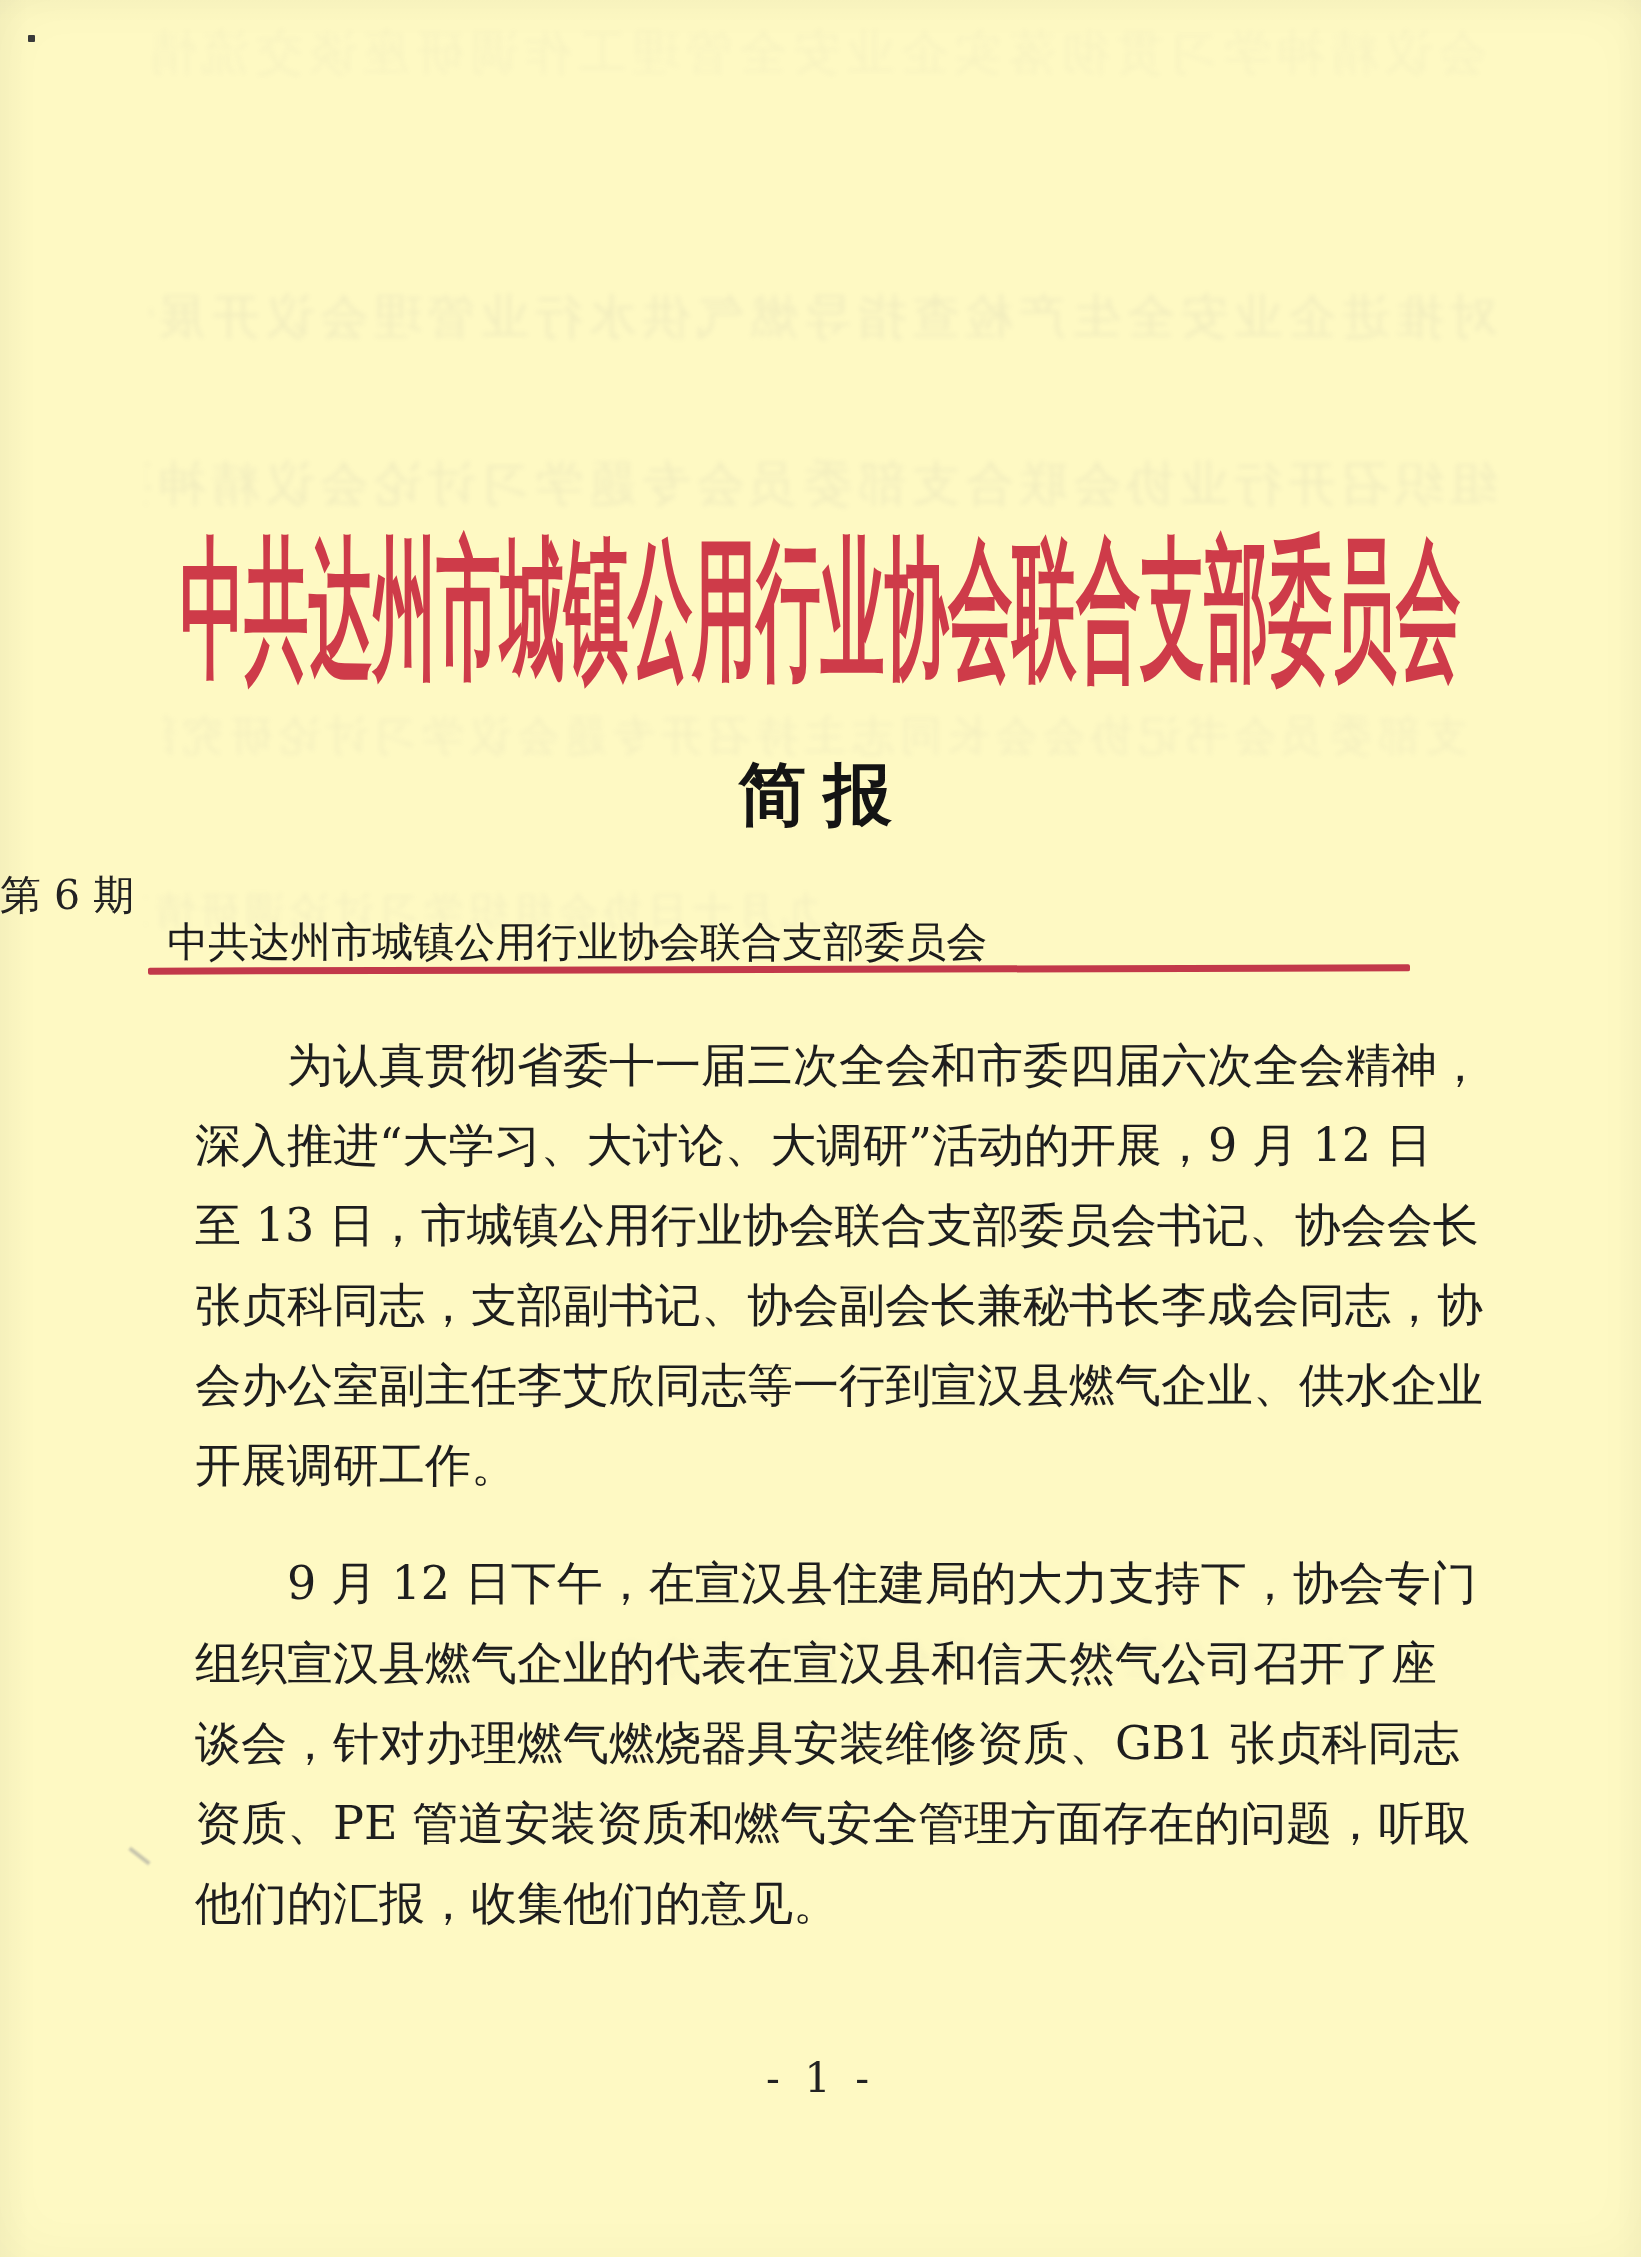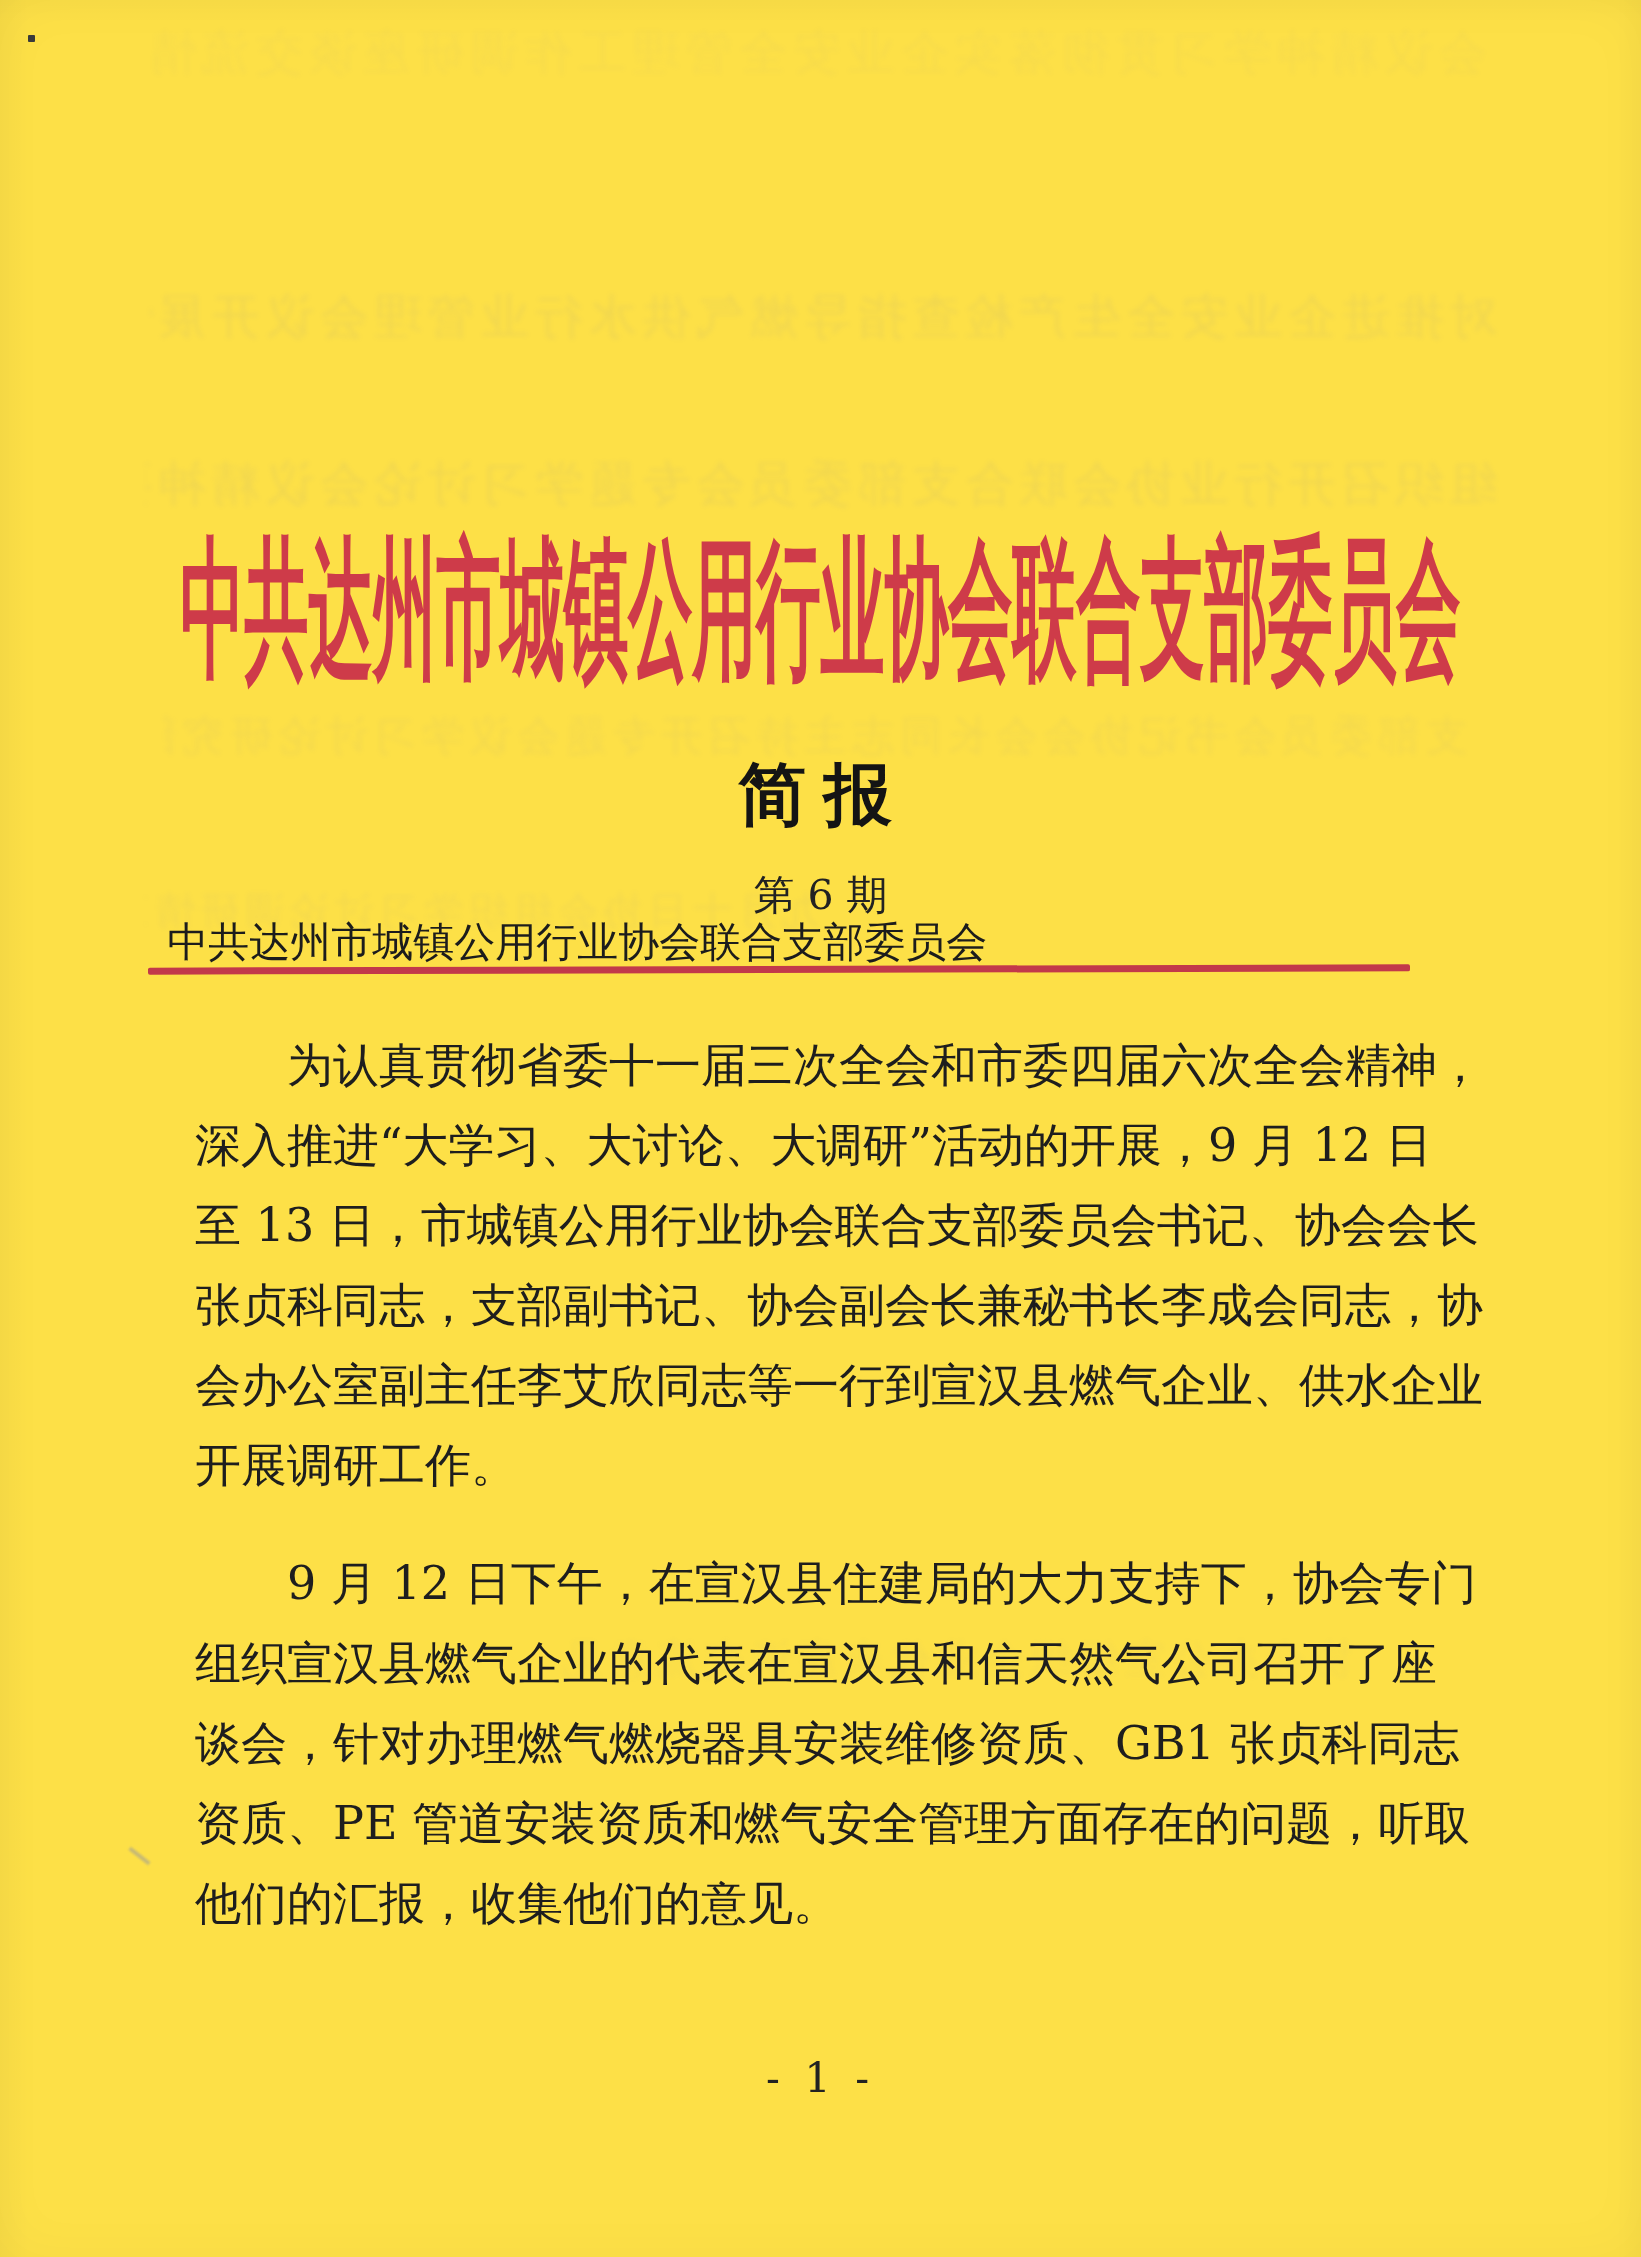--- a/index.html
+++ b/index.html
@@ -1,20 +1,20 @@
 <!DOCTYPE html>
 <html style="--title-red: #ce3b49; --rule-red: #c2394a; --ink: #1f1f1f;"><head>
 <meta charset="utf-8">
 <style>
   html,body{margin:0;padding:0;background:#e8e8e6;}
   #page{
     position:relative;
     width:1641px;height:2257px;
     margin:0 auto;
-    background:#fde047;
+    background:#fef9c3;
     overflow:hidden;
     font-family:"DejaVu Serif","Liberation Serif",serif;
     color:var(--ink,#1f1f1f);
     box-shadow:inset 0 0 58px rgba(0,0,0,0.03);
   }
   
   .bleed{
     position:absolute;
     transform:scaleX(-1);
     filter:blur(2.4px);
@@ -44,21 +44,20 @@
     font-size:68px;line-height:71px;
     font-weight:900;
     letter-spacing:17.4px;
     padding-left:17.4px;
     box-sizing:border-box;
     color:#141414;
   }
   .issue{
     position:absolute;
     top:872px;left:0;width:1641px;
-    text-align:center;
     font-size:41px;line-height:46px;
     color:#222;
   }
   .masthead{
     position:absolute;
     top:919px;left:148px;width:1257px;
     display:flex;
     justify-content:space-between;
     align-items:baseline;
     font-size:41px;line-height:46px;

